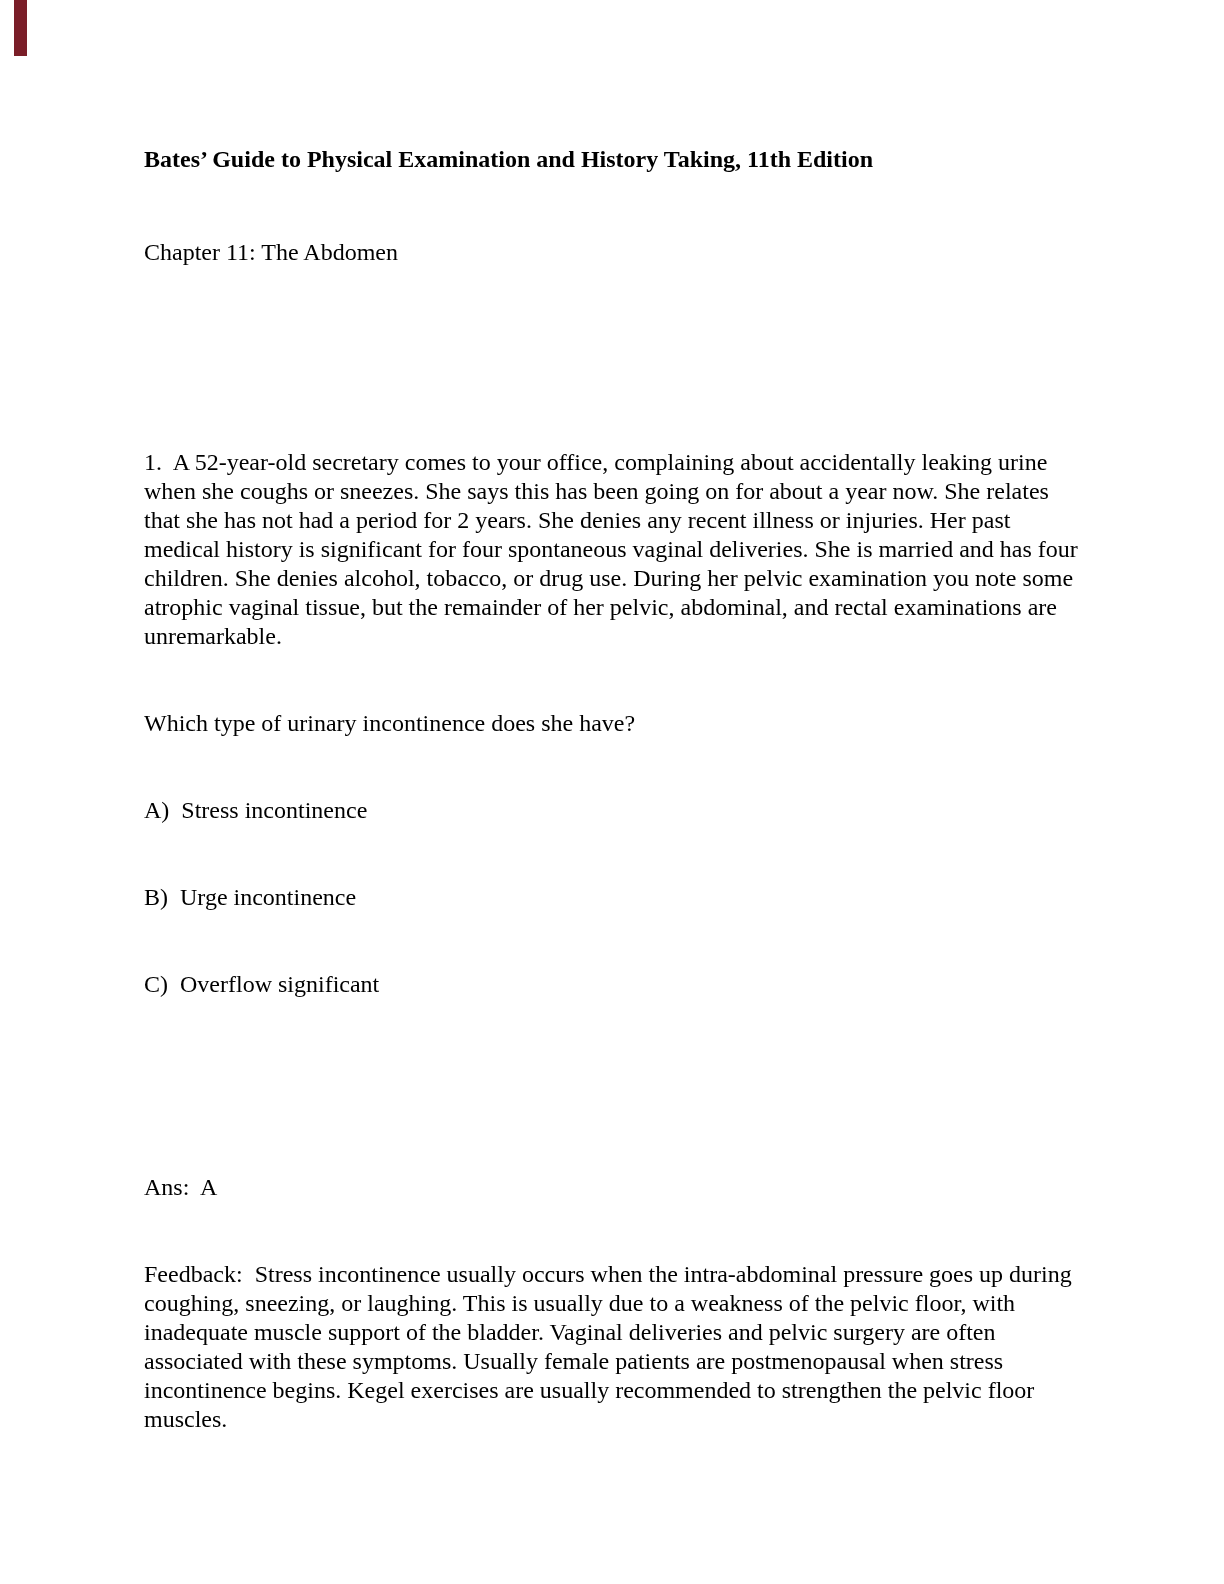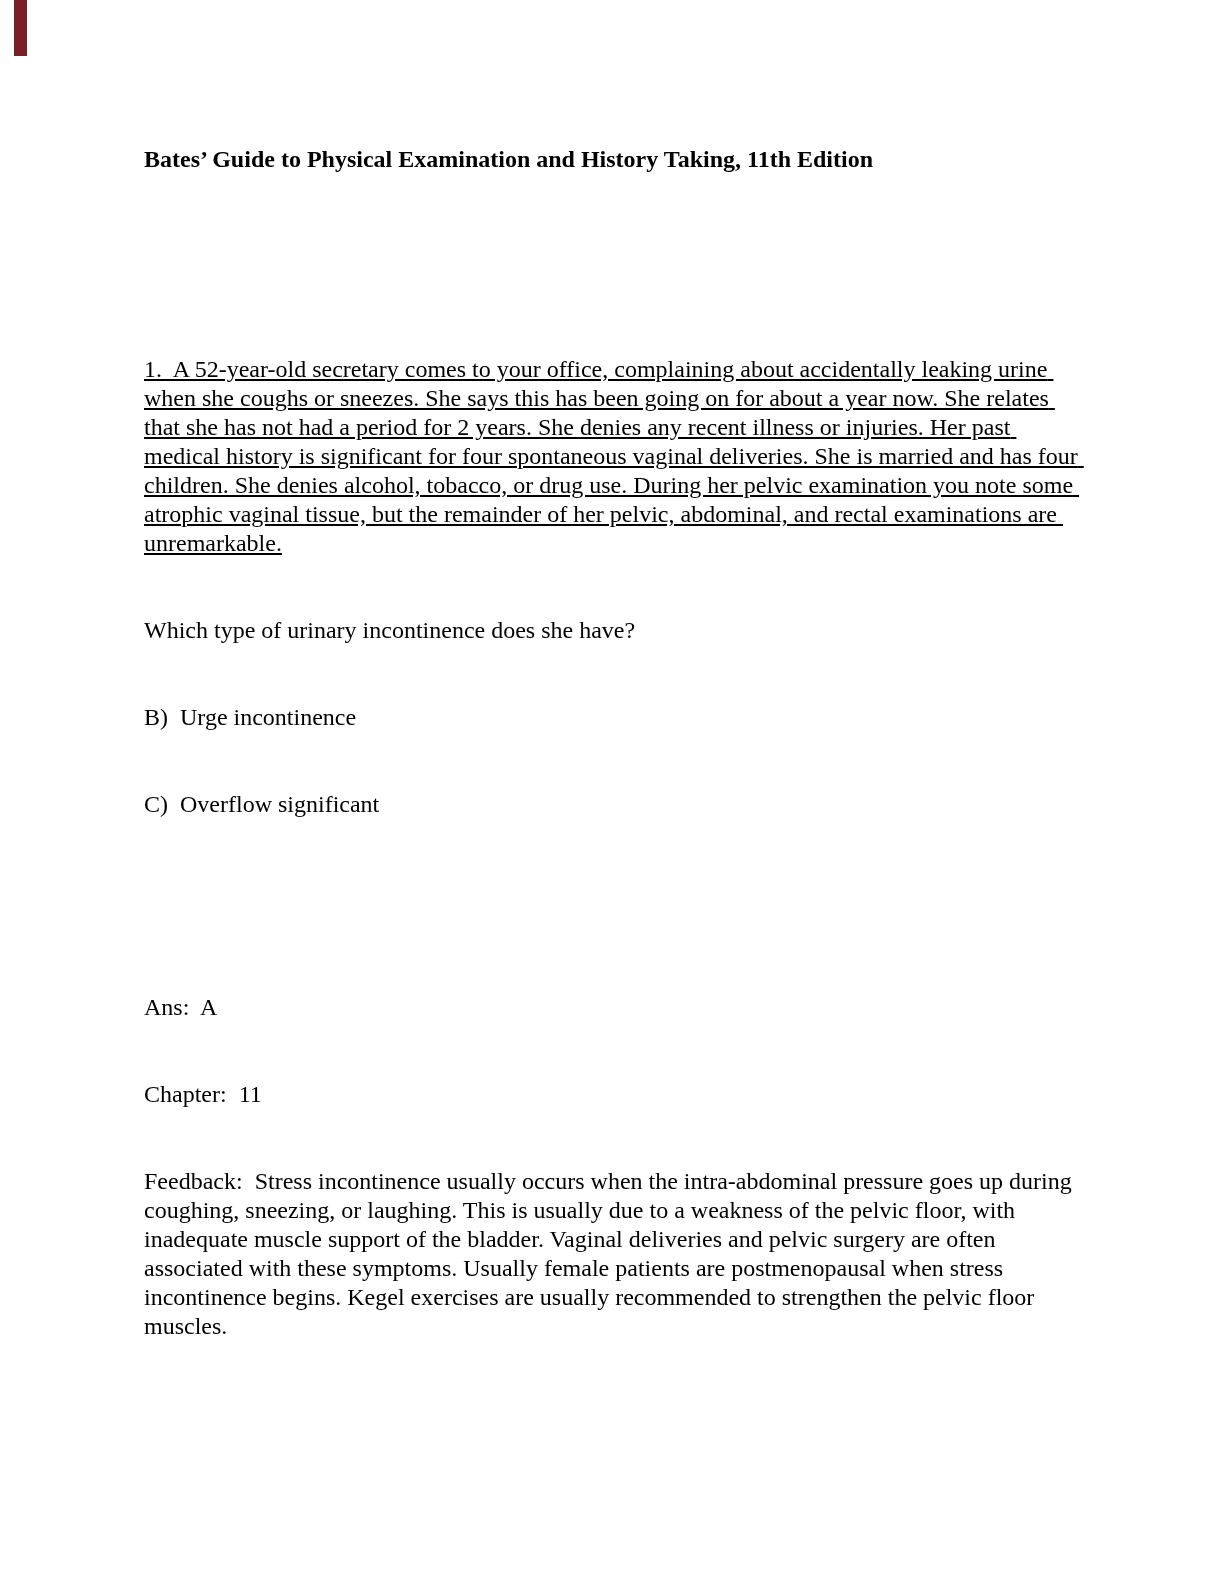--- a/index.html
+++ b/index.html
@@ -41,45 +41,45 @@
     font-weight: bold;
   }
   .chapter-heading {
     margin-top: 64px !important;
   }
   .section-heading {
     margin-top: 118px !important;
   }
   .q1-stem {
     margin-top: 123px !important;
-    text-decoration: underline;
   }
   .answer-block {
     margin-top: 29px !important;
   }
 </style>
 </head>
 <body>
 
 <div class="page">
   <div class="bookmark"></div>
 
   <div class="content">
 
     <div class="doc-title">Bates’ Guide to Physical Examination and History Taking, 11th Edition</div>
 
+    <div class="chapter-heading">Chapter 11: The Abdomen</div>
 
 
     <div class="question">
       <div class="q1-stem">1.  A 52-year-old secretary comes to your office, complaining about accidentally leaking urine when she coughs or sneezes. She says this has been going on for about a year now. She relates that she has not had a period for 2 years. She denies any recent illness or injuries. Her past medical history is significant for four spontaneous vaginal deliveries. She is married and has four children. She denies alcohol, tobacco, or drug use. During her pelvic examination you note some atrophic vaginal tissue, but the remainder of her pelvic, abdominal, and rectal examinations are unremarkable.</div>
       <div class="q1-prompt">Which type of urinary incontinence does she have?</div>
+      <div class="choice">A)  Stress incontinence</div>
       <div class="choice">B)  Urge incontinence</div>
       <div class="choice">C)  Overflow significant</div>
 
       <div class="answer-block">
         <div>Ans:  A</div>
-        <div>Chapter:  11</div>
         <div>Feedback:  Stress incontinence usually occurs when the intra-abdominal pressure goes up during coughing, sneezing, or laughing. This is usually due to a weakness of the pelvic floor, with inadequate muscle support of the bladder. Vaginal deliveries and pelvic surgery are often associated with these symptoms. Usually female patients are postmenopausal when stress incontinence begins. Kegel exercises are usually recommended to strengthen the pelvic floor muscles.</div>
       </div>
     </div>
 
   </div>
 </div>
 
 </body></html>

